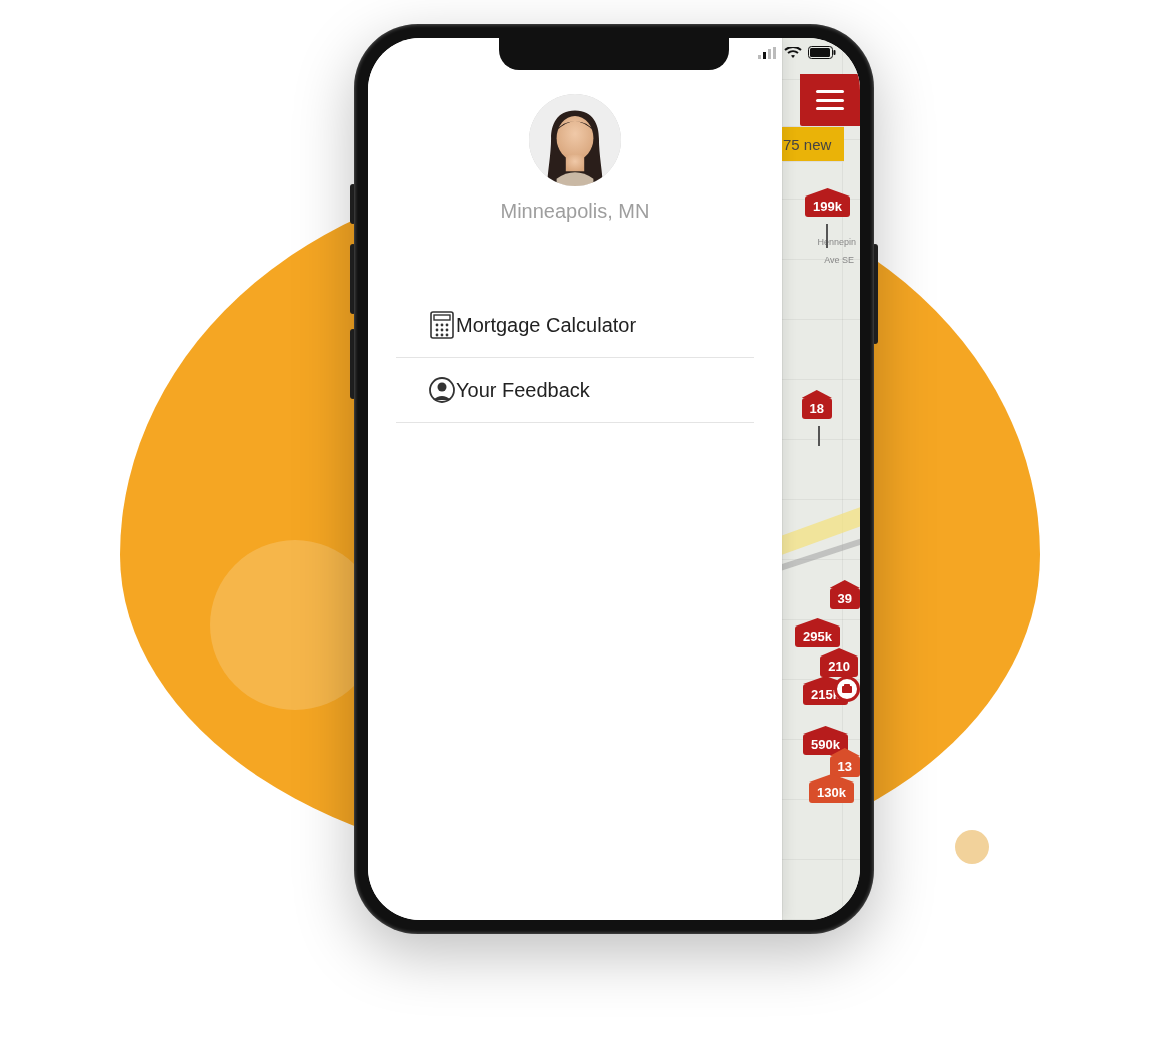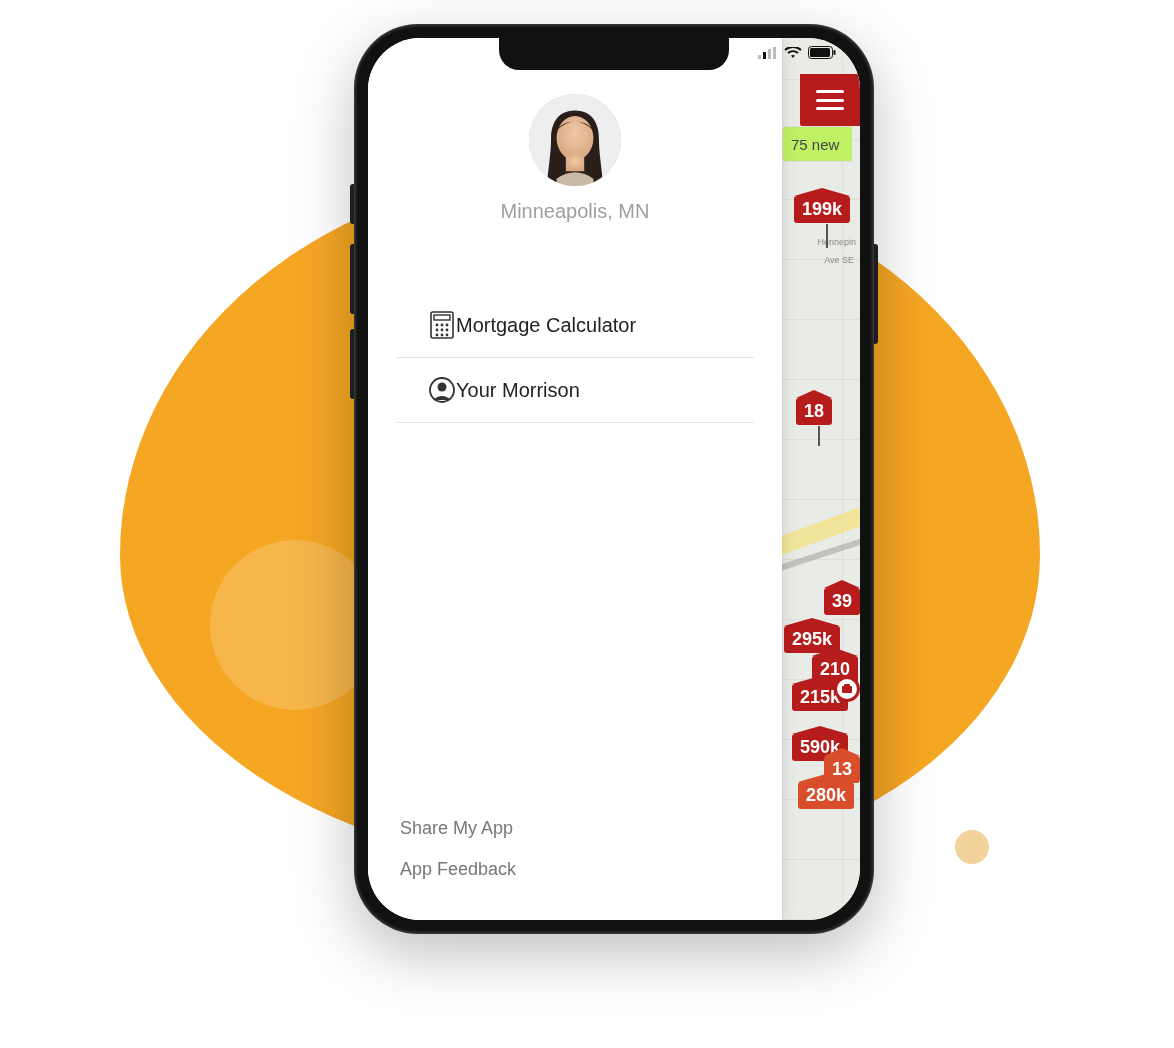--- a/index.html
+++ b/index.html
@@ -151,41 +151,41 @@
     justify-content:center;
     border-bottom-left-radius:2px;
   }
   .hb-lines { width:28px; height:20px; display:flex; flex-direction:column; justify-content:space-between; }
   .hb-lines span { display:block; height:3px; background:#fff; border-radius:2px; }
 
   
   .newbar {
     position:absolute;
     top:88px;
-    right:8px;
+    right:16px;
     width:70px;
     height:36px;
-    background:#bef264;
+    background:#eab308;
     border:1px solid #ddd;
     border-right:none;
     font-size:15px;
     color:#444;
     display:flex;
     align-items:center;
     padding-left:8px;
     border-top-left-radius:4px;
     border-bottom-left-radius:4px;
   }
 
   
   .pin {
     position:absolute;
     background:#b71c1c;
     color:#fff;
-    font-size:18px;
+    font-size:13px;
     font-weight:600;
     padding:3px 8px;
     border-radius:3px;
     white-space:nowrap;
   }
   .pin::before {
     content:"";
     position:absolute;
     top:-8px; left:0; right:0;
     height:8px;
@@ -332,21 +332,21 @@
         <span class="pin" style="top:618px; right:2px;">210</span>
         <span class="pin" style="top:646px; right:12px;">215k</span>
         <span class="pin-dot" style="top:638px; right:0px;">
           <svg width="12" height="12" viewBox="0 0 12 12">
               <rect x="1" y="3" width="10" height="7" rx="1" fill="#b71c1c"></rect>
               <rect x="3" y="1" width="6" height="3" rx="1" fill="#b71c1c"></rect>
             </svg>
         </span>
         <span class="pin" style="top:696px; right:12px;">590k</span>
         <span class="pin light" style="top:718px; right:0px;">13</span>
-        <span class="pin light" style="top:744px; right:6px;">280k</span>
+        <span class="pin light" style="top:744px; right:6px;">130k</span>
       </div>
 
       <div class="hb">
         <span class="hb-lines">
           <span></span>
             <span></span>
             <span></span>
         </span>
       </div>
 
@@ -397,27 +397,23 @@
             <span>Mortgage Calculator</span>
           </div>
           <div class="menu-item">
             <span class="mi-icon">
               <svg width="28" height="28" viewBox="0 0 28 28">
                 <circle cx="14" cy="14" r="12" stroke="#333" stroke-width="1.8" fill="none"></circle>
                 <circle cx="14" cy="11" r="4.5" fill="#333"></circle>
                 <path d="M5 24 Q14 16 23 24" fill="#333"></path>
               </svg>
             </span>
-            <span>Your Morrison</span>
+            <span>Your Feedback</span>
           </div>
         </div>
 
-        <div class="footer-links">
-          <div>Share My App</div>
-          <div>App Feedback</div>
-        </div>
       </div>
 
     </div>
   </div>
 </div>
 
 <div class="white-swoop"></div>
 
 </body></html>

